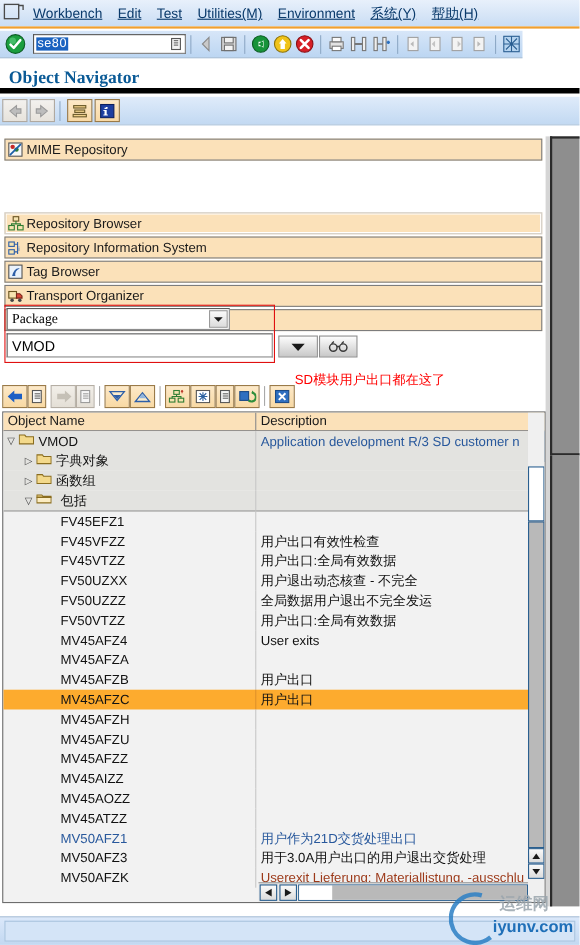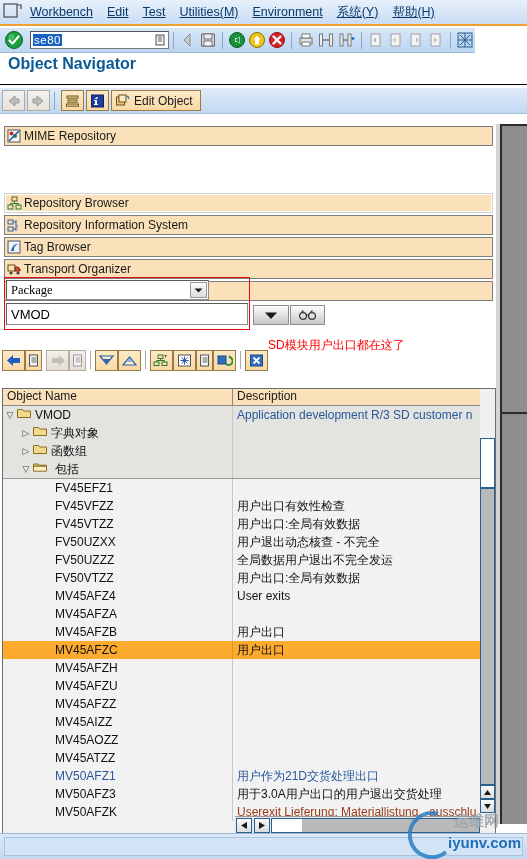--- a/index.html
+++ b/index.html
@@ -61,22 +61,23 @@
     position: absolute; right: 1px; top: 1px;
     width: 14px; height: 14px;
   }
   .tb-sep { width: 1px; height: 17px; background: #8ea9c6; margin: 0 4px; }
   .tb-btn { width: 21px; height: 20px; display:flex; align-items:center; justify-content:center; }
 
   
   .titlebar {
     position: absolute; left: 0; top: 55px; width: 527px; height: 30px;
     background: #ffffff;
-    display: flex; align-items: flex-start;
-    border-bottom: 1px solid #000000;
+    display: flex; align-items: flex-end;
+    border-bottom: 5px solid #000000;
+    font-family: Liberation Serif, serif;
   }
   .titlebar .t {
     color: #0a5a96; font-size: 16px; font-weight: bold;
     margin-left: 8px;
   }
 
   
   .apptoolbar {
     position: absolute; left: 0; top: 88px; width: 527px; height: 26px;
     background: linear-gradient(#dfebfa, #c2d9f2);
@@ -199,21 +200,20 @@
   .tt-grp { display:flex; }
   .tt-sep { width:1px; height:18px; background:#a9a9a9; margin:0 4px; }
 
   
   .treewrap {
     position: absolute; left: 2px; top: 374px;
     width: 494px; height: 447px;
     border: 1px solid #6d6d6d;
     background: #f2f2f2;
     overflow: hidden;
-    margin-top: 14px;
   }
   .thead {
     display: flex; height: 17px;
     background: #fbe1b9;
     border-bottom: 1px solid #8a8a8a;
     font-size: 12px; color: #1a1a1a;
   }
   .th-name { width: 230px; padding-left: 4px; border-right: 1px solid #8a8a8a; }
   .th-desc { flex: 1; padding-left: 4px; }
 
@@ -454,28 +454,20 @@
         <rect x="3" y="6" width="9" height="2.2" fill="#f0d18a" stroke="#6a5a2a"></rect>
         <rect x="1.5" y="10" width="12" height="2.2" fill="#f0d18a" stroke="#6a5a2a"></rect>
       </svg>
     </div>
     <div class="at-btn">
       <svg width="15" height="14" viewBox="0 0 15 14">
         <rect x="1.5" y="1" width="12" height="12" fill="#1e3fa0" stroke="#0c1f5e"></rect>
         <path d="M5 4h2v1H5zM5 6h2v4h1v1H4v-1h1V7H4V6z" fill="#ffffff"></path>
         <path d="M6.2 3.2h1.6v1.6H6.2z" fill="#ffffff"></path>
       </svg>
-    </div>
-    <div class="at-btn">
-      <svg width="15" height="14" viewBox="0 0 15 14">
-        <rect x="1.5" y="3" width="8" height="8" fill="#f2c77c" stroke="#6a5320"></rect>
-        <rect x="4" y="1" width="7" height="7" fill="#fde9c8" stroke="#6a5320"></rect>
-        <path d="M11 2 q3 0 2.5 3" fill="none" stroke="#3a6ea8" stroke-width="1.2"></path>
-      </svg>
-      <span class="txt">Edit Object</span>
     </div>
   </div>
 
   <div class="rightpane2"></div>
   <div class="rightpane"></div>
   <div class="rightpane3"></div>
 
   <div class="repolist">
     <div class="repo-row">
       <span class="repo-ico">

